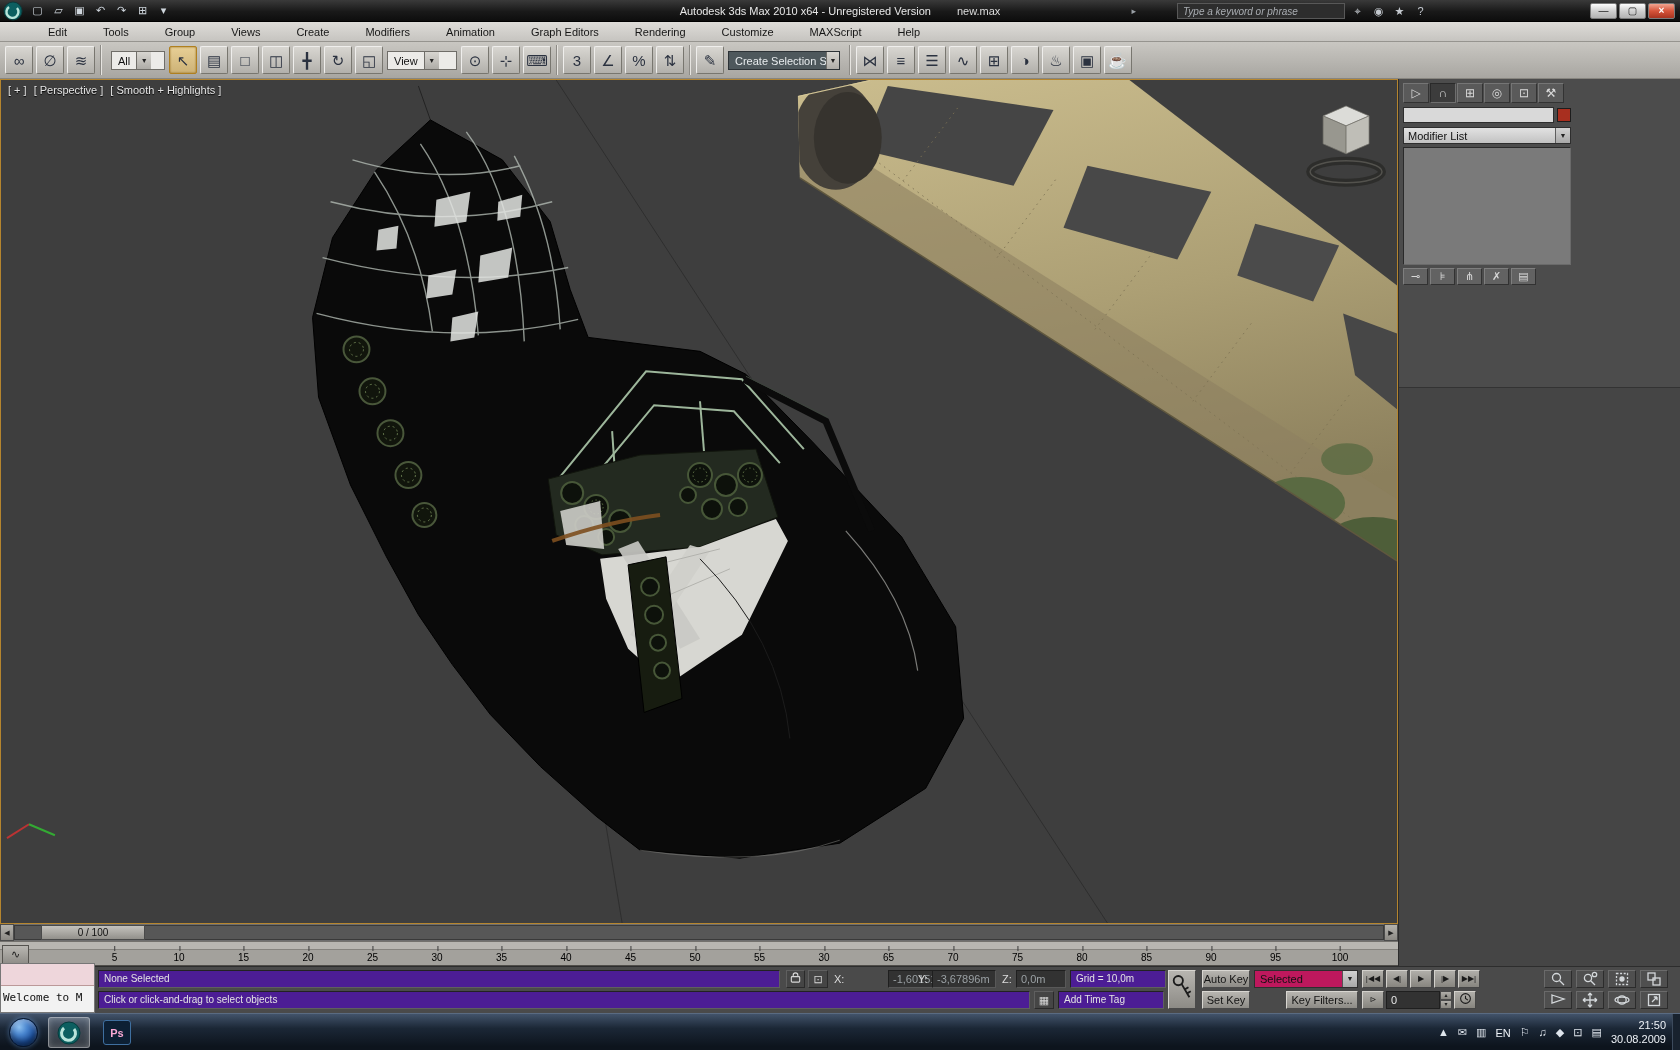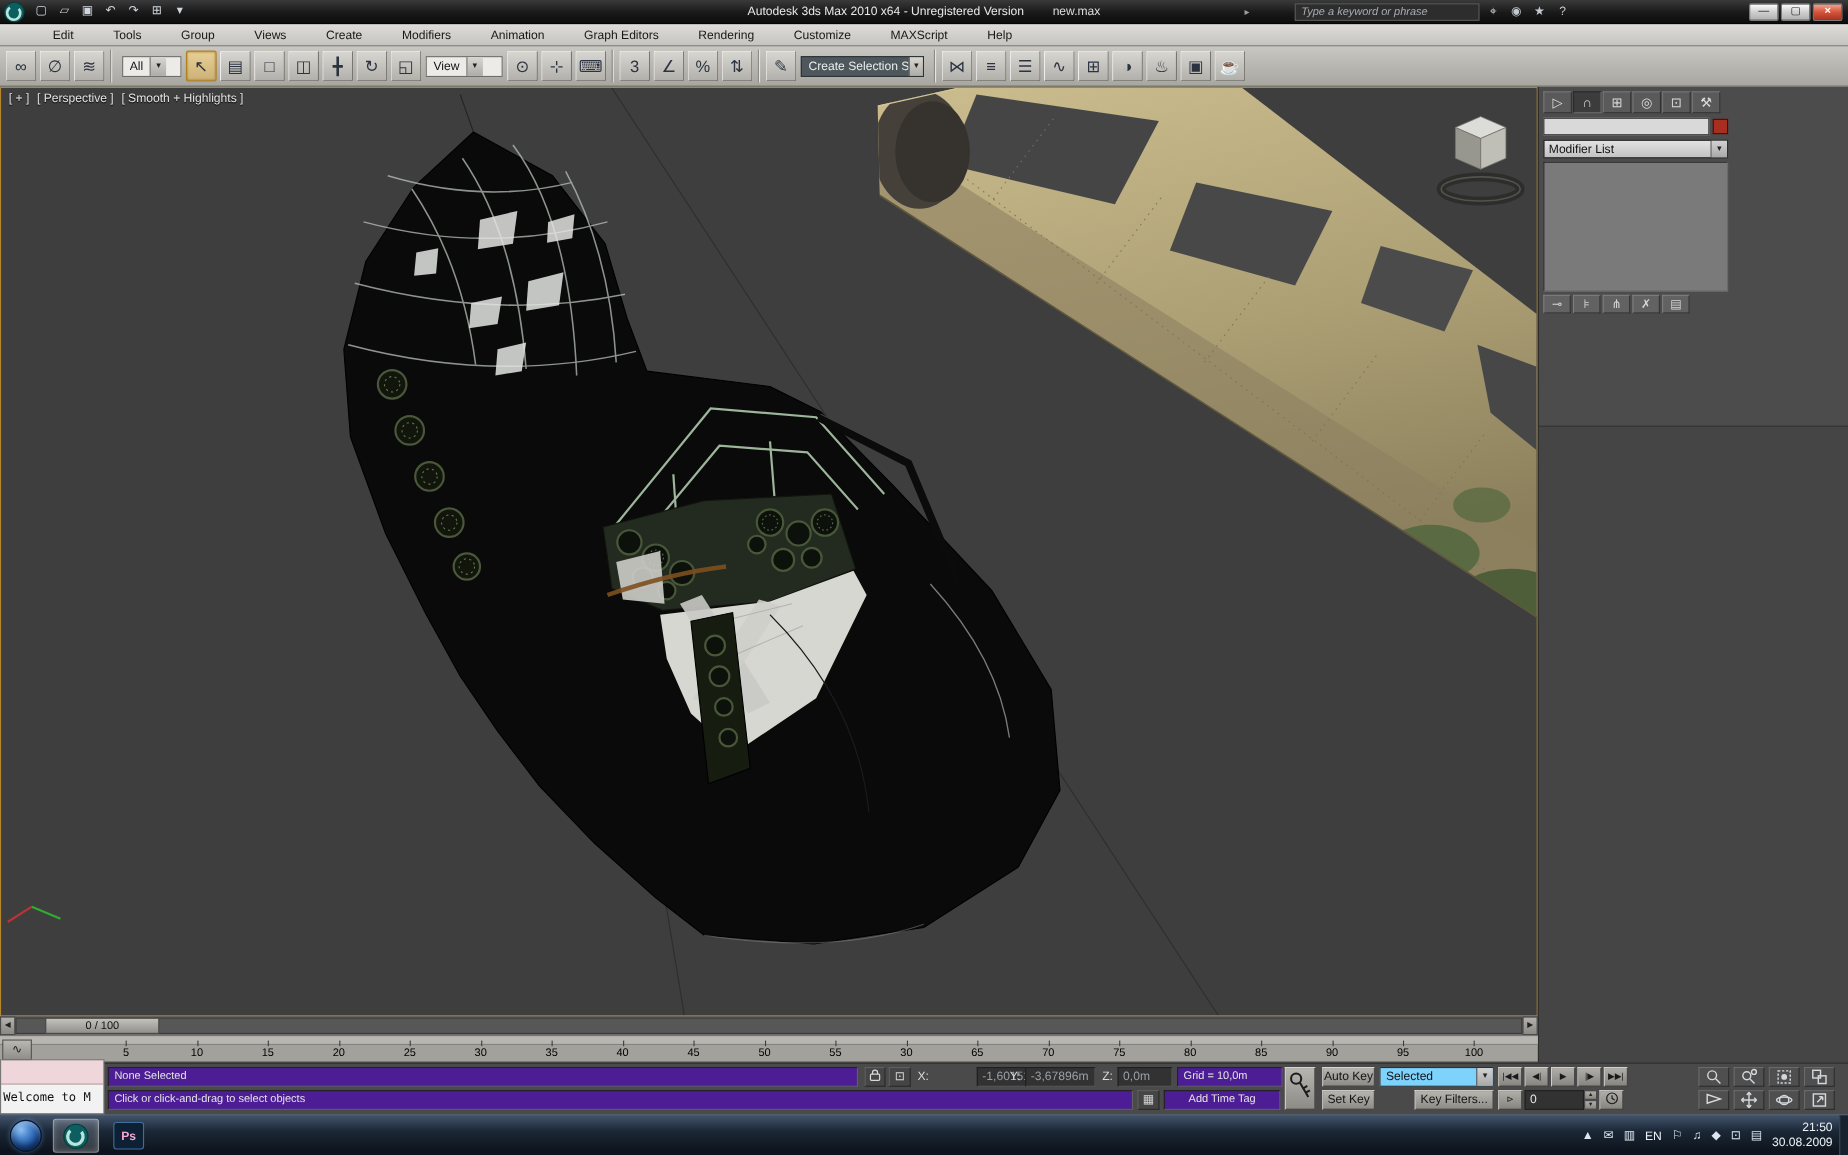--- a/index.html
+++ b/index.html
@@ -114,21 +114,21 @@
     border-top:1px solid #2d2d2d; font-size:11px; }
   .sunk { position:absolute; height:18px; background:#4c1d95; border:1px solid; border-color:#222 #5f5f5f #5f5f5f #222;
     color:#e3e3e3; font-size:10px; padding:2px 5px; white-space:nowrap; overflow:hidden; }
   .slabel { position:absolute; height:18px; color:#dcdcdc; font-size:11px; padding-top:3px; }
   .sfield { position:absolute; height:18px; background:#323232; border:1px solid; border-color:#1f1f1f #585858 #585858 #1f1f1f;
     color:#9aa0a4; font-size:11px; padding:0 4px; font-family:"Liberation Sans", sans-serif; }
   .sbtn { position:absolute; height:18px; background:linear-gradient(#b7b5b0,#8d8b86); border:1px solid;
     border-color:#d8d6d1 #4a4a4a #4a4a4a #d8d6d1; color:#141414; font-size:11px; text-align:center; }
   .ibtn { position:absolute; height:18px; width:20px; background:#454545; border:1px solid; border-color:#5f5f5f #2a2a2a #2a2a2a #5f5f5f;
     color:#d5d5d5; font-size:11px; text-align:center; line-height:16px; }
-  .scombo { position:absolute; height:18px; display:flex; background:#7dd3fc; border:1px solid #2e2e2e; }
+  .scombo { position:absolute; height:18px; display:flex; background:#be185d; border:1px solid #2e2e2e; }
   .scombo .cval { flex:1; color:#111; padding:2px 5px 0 5px; font-size:11px; }
   .scombo .carr { width:15px; border-left:1px solid #555; background:linear-gradient(#d2d2d2,#a8a8a8);
     font-size:7px; line-height:15px; text-align:center; color:#222; }
   .keybig { position:absolute; left:1168px; top:3px; width:28px; height:39px;
     background:linear-gradient(#b7b5b0,#8d8b86); border:1px solid; border-color:#d8d6d1 #4a4a4a #4a4a4a #d8d6d1; }
   .pb-row { position:absolute; display:flex; gap:2px; }
   .pbtn { width:22px; height:18px; background:linear-gradient(#b0aea9,#87857f); border:1px solid;
     border-color:#d2d0cb #454545 #454545 #d2d0cb; color:#1a1a1a; font-size:8px; line-height:16px; text-align:center;
     white-space:nowrap; overflow:hidden; }
   .framefield { display:flex; height:18px; }
@@ -654,21 +654,21 @@
     <span class="slabel" style="left:834px; top:3px;">X:</span>
     <input class="sfield" style="left: 848px; top: 3px; width: 64px; margin-left: 40px;" value="-1,60151m">
     <span class="slabel" style="left:918px; top:3px;">Y:</span>
     <input class="sfield" style="left: 932px; top: 3px; width: 64px;" value="-3,67896m">
     <span class="slabel" style="left:1002px; top:3px;">Z:</span>
     <input class="sfield" style="left: 1016px; top: 3px; width: 50px;" value="0,0m">
     <div class="sunk" style="left:1070px; top:3px; width:96px;"><span>Grid = 10,0m</span></div>
 
     <div class="sunk" style="left:98px; top:24px; width:932px;"><span>Click or click-and-drag to select objects</span></div>
     <button class="ibtn" style="left:1034px; top:24px;"><span>▦</span></button>
-    <div class="sunk" style="left:1058px; top:24px; width:106px;text-align:center;"><span>Add Time Tag</span></div>
+    <div class="sunk" style="left:1058px; top:24px; width:106px;"><span>Add Time Tag</span></div>
 
     <button class="keybig">
       <svg width="24" height="34" viewBox="0 0 26 36">
         <circle cx="9" cy="10" r="5" fill="none" stroke="#1c1c1c" stroke-width="2"></circle>
         <path d="M12.5,13.5 L21,28 M16,19.5 l4,-2.3 M18.5,23.8 l4,-2.3" fill="none" stroke="#1c1c1c" stroke-width="2"></path>
       </svg>
     </button>
     <button class="sbtn" style="left:1202px; top:3px; width:48px;"><span>Auto Key</span></button>
     <button class="sbtn" style="left:1202px; top:24px; width:48px;"><span>Set Key</span></button>
     <div class="scombo" style="left:1254px; top:3px; width:104px;">

